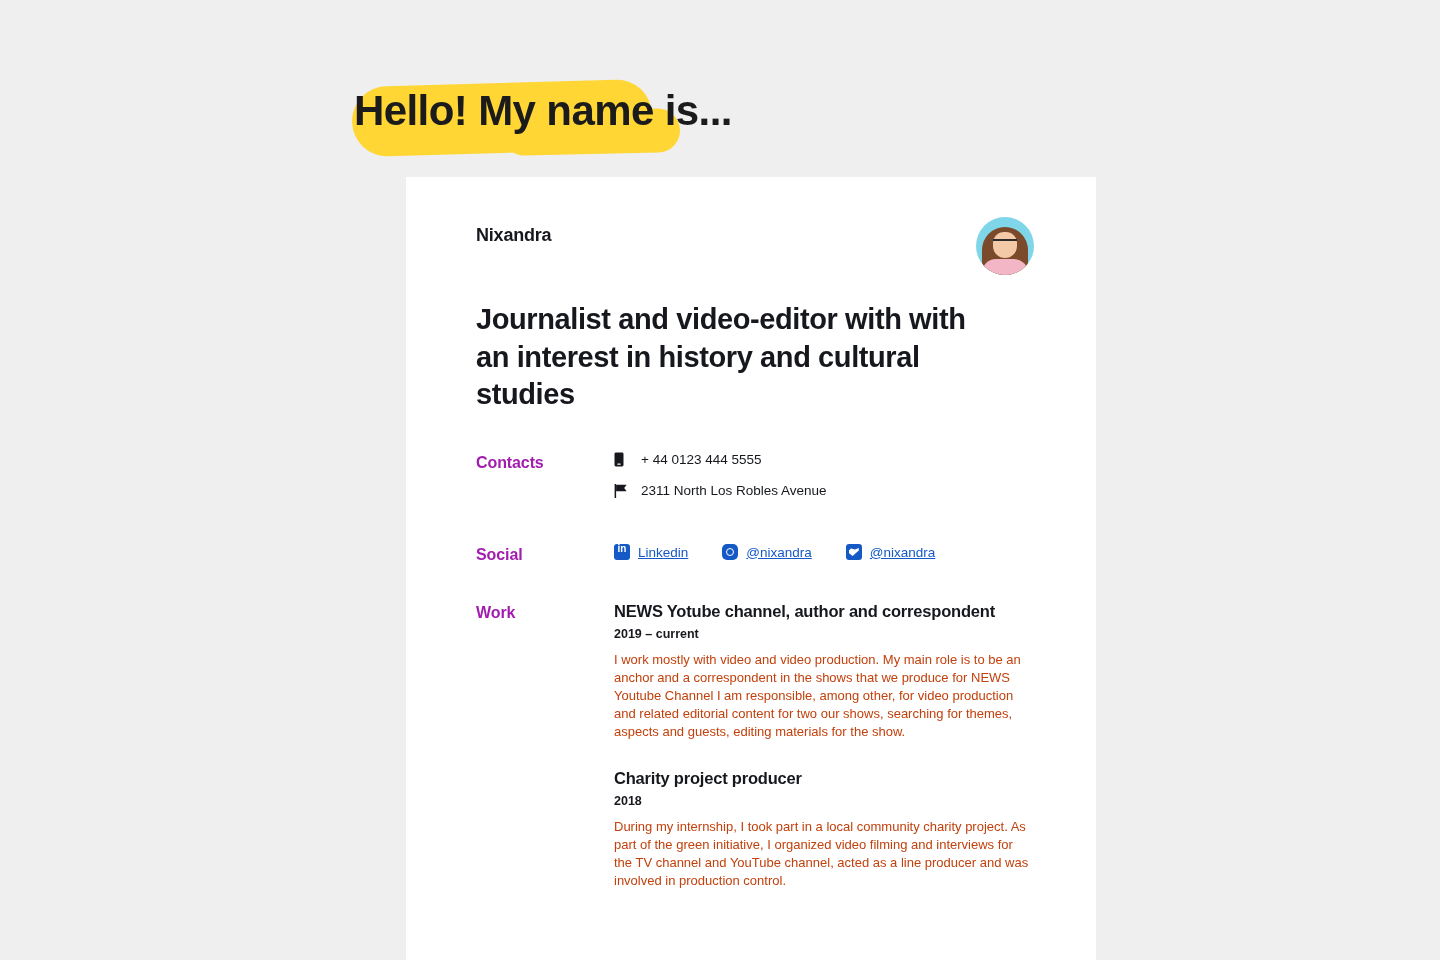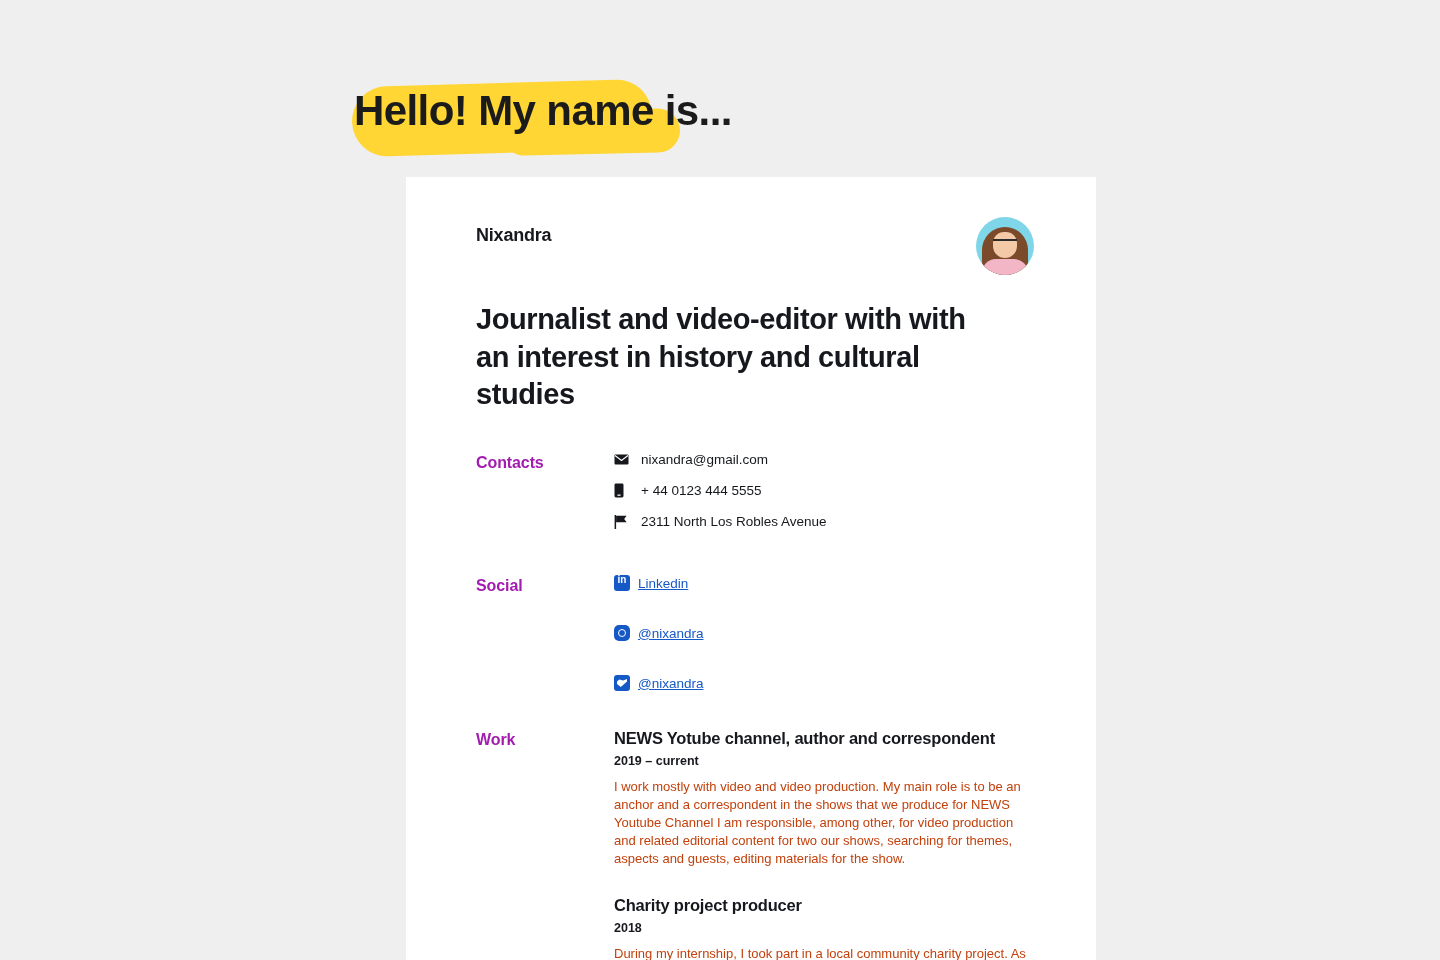--- a/index.html
+++ b/index.html
@@ -171,23 +171,22 @@
   }
   .contact-text {
     font-size: 13.5px;
     color: #16181d;
     margin-left: 9px;
   }
 
   
   .social-row {
     display: flex;
-    align-items: flex-start;
+    align-items: flex-end;
     gap: 34px;
-    flex-direction: column;
   }
   .social-item {
     display: flex;
     align-items: center;
     gap: 8px;
   }
   .social-item a {
     font-size: 13.5px;
     color: #1559c7;
     text-decoration: underline;
@@ -296,29 +295,20 @@
         <div class="shirt"></div>
       </div>
     </div>
 
     <div class="headline-title">Journalist and video-editor with with an interest in history and cultural studies</div>
 
     <div class="section">
       <div class="section-label">Contacts</div>
       <div class="section-body">
 
-        <div class="contact-row">
-          <span class="contact-icon">
-            <svg width="15" height="11" viewBox="0 0 15 11">
-                <rect x="0.5" y="0.5" width="14" height="10" rx="1" fill="#16181d"></rect>
-                <path d="M1 1.5 L7.5 6.5 L14 1.5" stroke="#fff" stroke-width="1.1" fill="none"></path>
-              </svg>
-          </span>
-          <span class="contact-text">nixandra@gmail.com</span>
-        </div>
 
         <div class="contact-row">
           <span class="contact-icon">
             <svg width="10" height="15" viewBox="0 0 10 15">
                 <rect x="0.5" y="0.5" width="9" height="14" rx="1.4" fill="#16181d"></rect>
                 <rect x="3.3" y="11.6" width="3.4" height="1.2" rx="0.6" fill="#fff"></rect>
               </svg>
           </span>
           <span class="contact-text">+ 44 0123 444 5555</span>
         </div>

